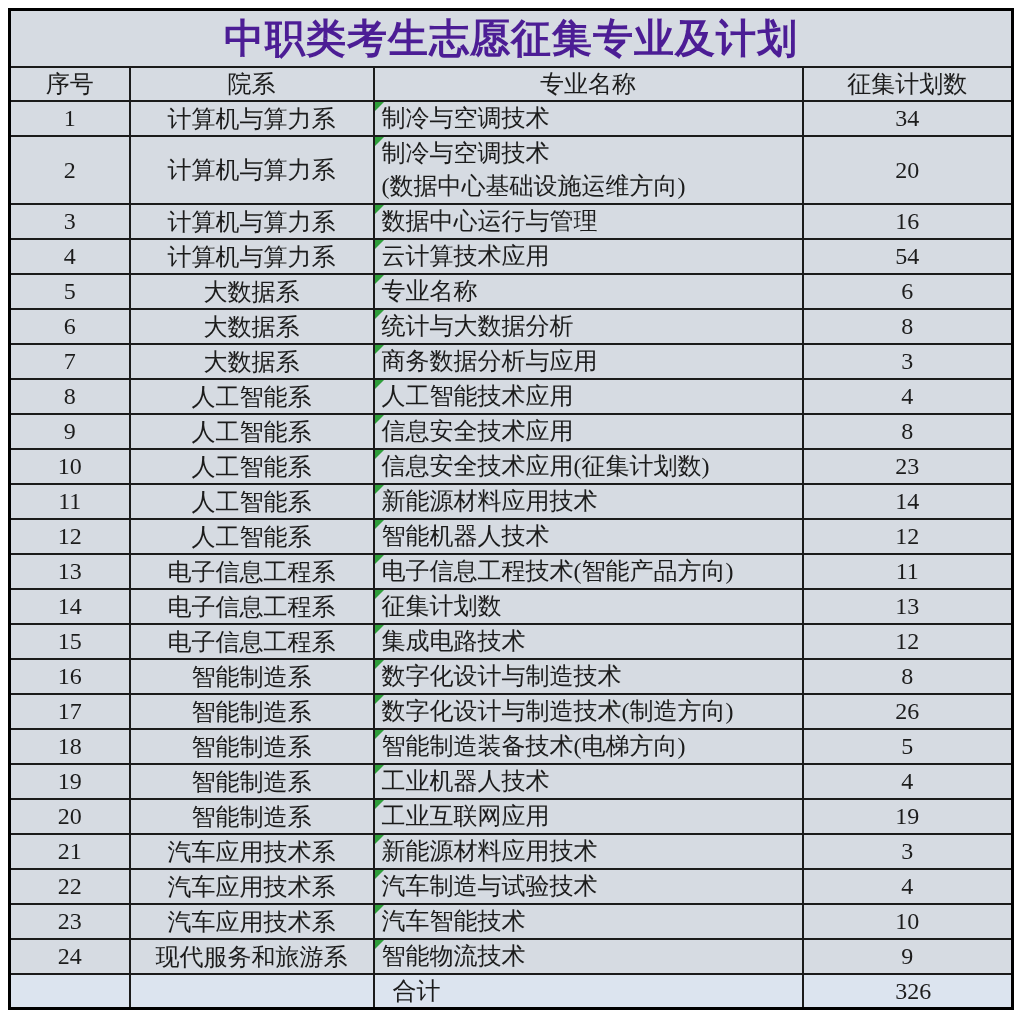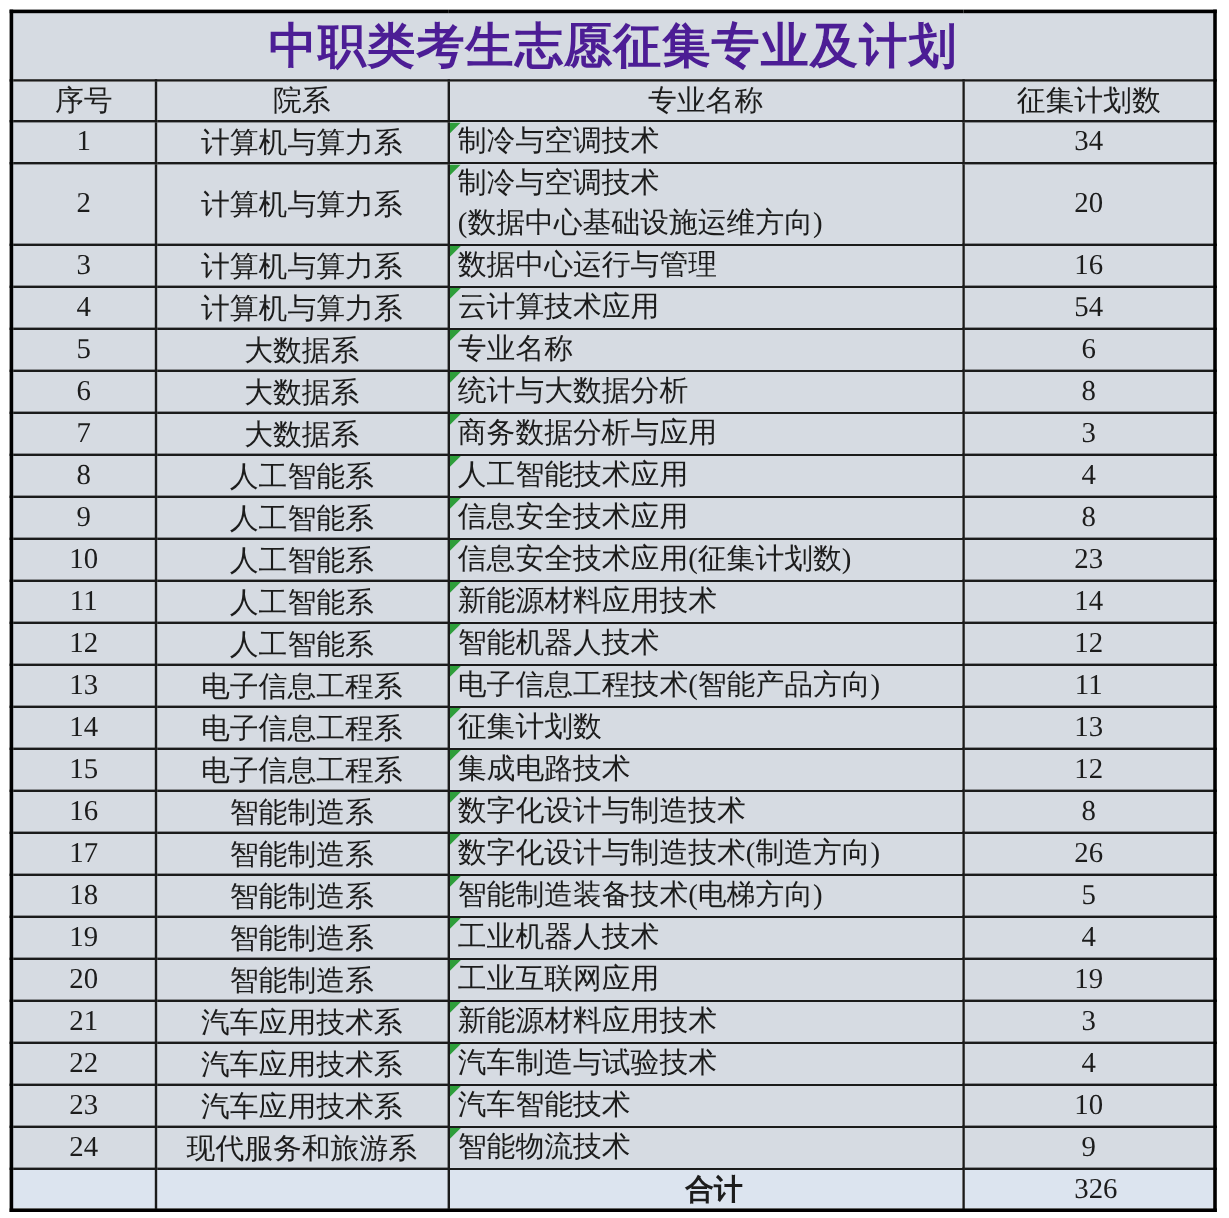--- a/index.html
+++ b/index.html
@@ -61,21 +61,21 @@
     width: 0;
     height: 0;
     border-top: 9px solid var(--comment-marker-green, #2e9e3a);
     border-right: 9px solid transparent;
   }
   .total-row td {
     height: 26px;
     background: var(--total-row-bg, #dce4ef);
     padding-left: 12px;
   }
-  .total-row .total-label-cell { text-align: center; padding-left: 18px; font-weight: bold; }
+  .total-row .total-label-cell { text-align: left; padding-left: 18px; }
 </style>
 </head>
 <body>
 
 <div class="page">
   <table class="plan-table">
     <colgroup>
       <col style="width:120px">
       <col style="width:244px">
       <col style="width:429px">

